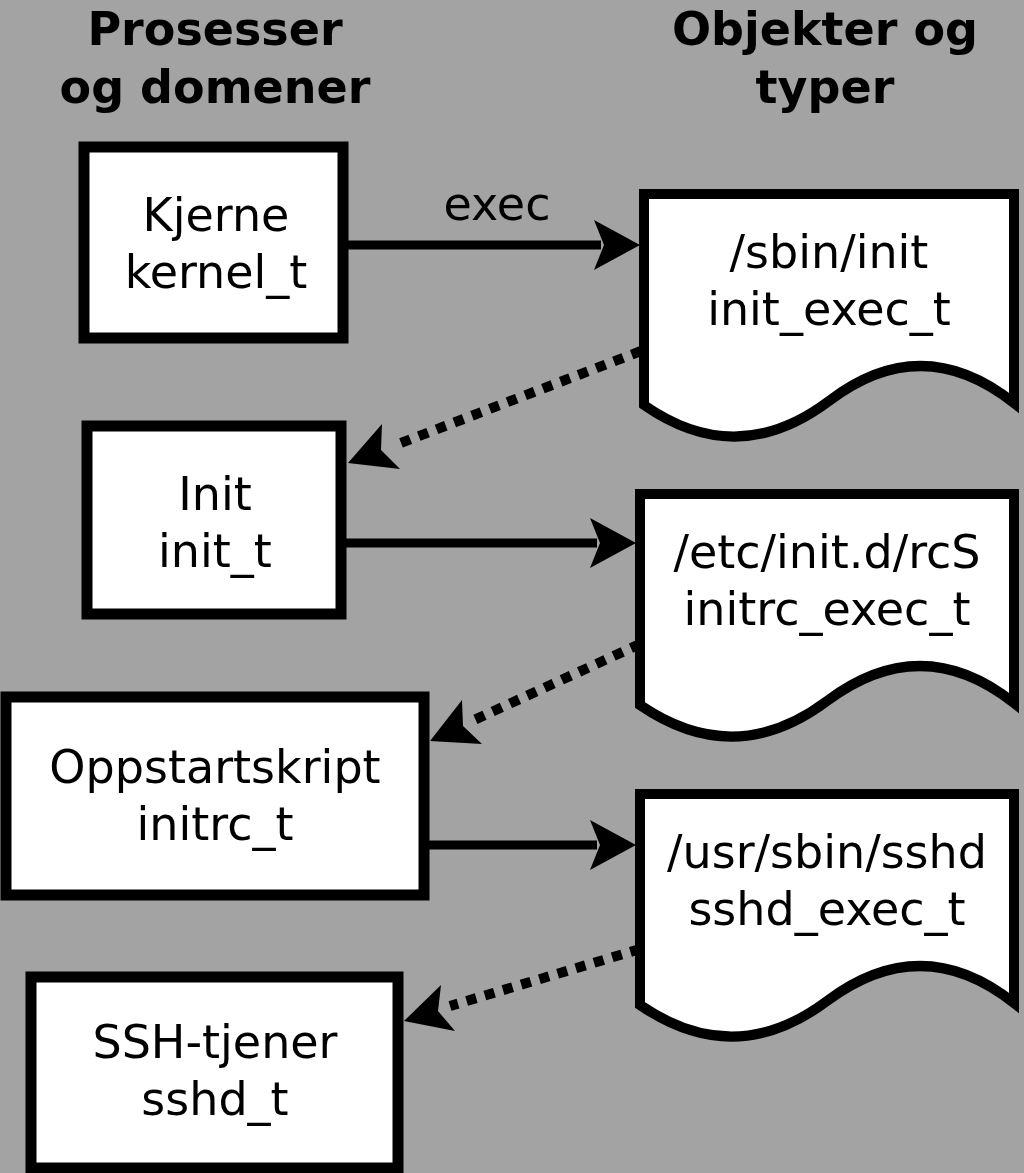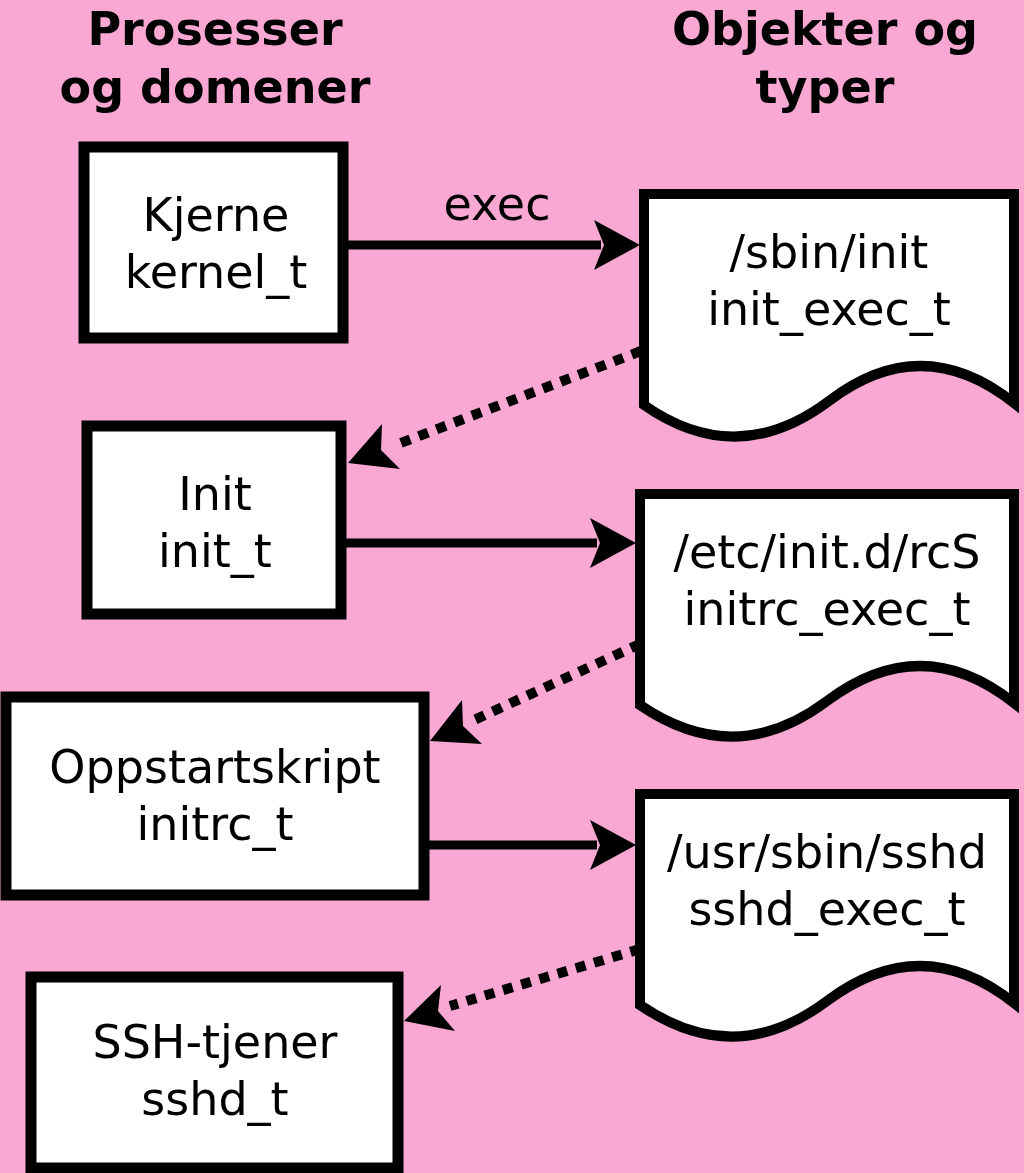--- a/index.html
+++ b/index.html
@@ -1,20 +1,20 @@
 <!DOCTYPE html>
 <html><head>
 <meta charset="utf-8">
 <style>
   html, body { margin: 0; padding: 0; background: #ffffff; }
   .stage {
     position: relative;
     width: 1024px;
     height: 1173px;
-    background: #f9a8d4;
+    background: #a3a3a3;
     overflow: hidden;
   }
   svg { display: block; }
   text {
     fill: #000000;
     text-anchor: middle;
     font-family: "DejaVu Sans", sans-serif;
   }
   .hdr { font-size: 46px; font-weight: bold; }
   .lbl { font-size: 46px; font-weight: normal; }

